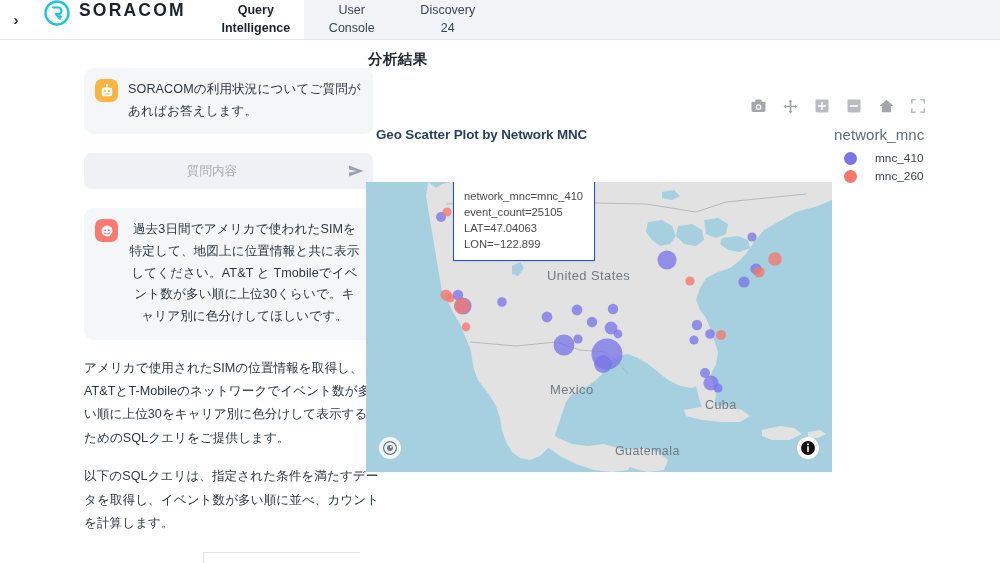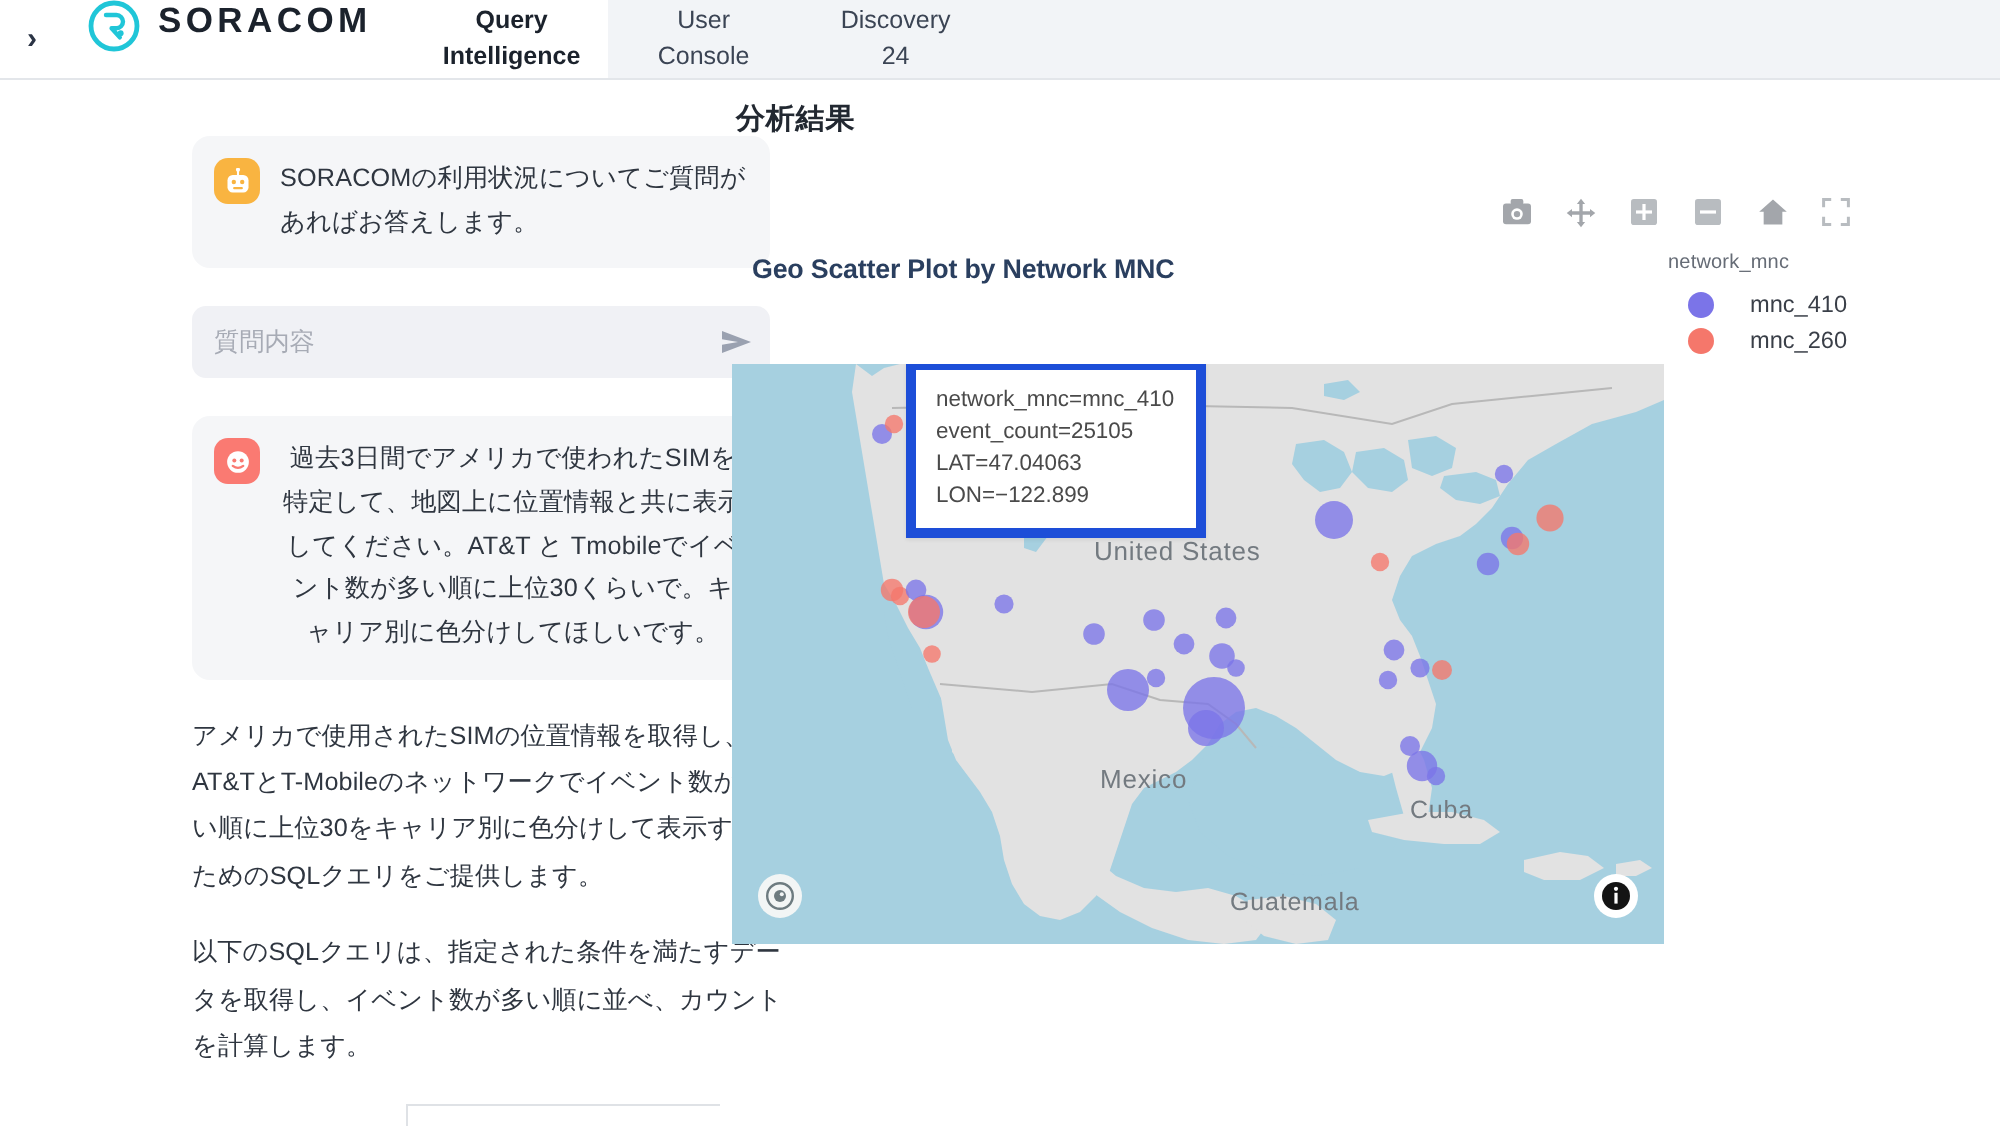--- a/index.html
+++ b/index.html
@@ -48,21 +48,21 @@
     color: #3b4454; text-align: center;
     cursor: pointer;
   }
   .tab.active { background: #ffffff; font-weight: bold; color: #1b222c; }
 
   
   .page { position: relative; width: 1000px; height: 523px; background: #ffffff; }
 
   
   .chat-panel {
-    position: absolute; left: 16px; top: 0;
+    position: absolute; left: 4px; top: 0;
     width: 360px; height: 523px;
     padding: 28px 10px 0 80px;
     background: #ffffff;
   }
   .msg-bubble {
     background: #f5f6f8; border-radius: 9px;
     padding: 11px 12px 12px 11px;
     display: flex; gap: 10px; align-items: flex-start;
     width: 289px;
   }
@@ -84,20 +84,21 @@
     position: relative;
     width: 289px; height: 36px;
     margin: 19px 0 0 0;
     background: #f0f1f5; border-radius: 7px;
     display: flex; align-items: center;
   }
   .input-wrap input {
     flex: 1; border: none; outline: none; background: transparent;
     font-size: 12.6px; color: #737373; padding: 0 10px 0 11px;
     font-family: inherit;
+    text-align: center;
   }
   .input-wrap input::placeholder { color: #a7abb5; }
   .send-btn {
     width: 34px; height: 34px;
     display: flex; align-items: center; justify-content: center;
     cursor: pointer;
   }
 
   .assistant-para {
     width: 296px;
@@ -146,41 +147,41 @@
     position: absolute; left: 6px; top: 142px;
     width: 466px; height: 290px;
     background: #a6d0e0;
     overflow: hidden;
   }
   .map-svg { position: absolute; left: 0; top: 0; }
 
   .tooltip {
     position: absolute; left: 87px; top: -2px;
     background: #ffffff;
-    border: 5px solid #1d4ed8;
+    border: 1px solid #1d4ed8;
     padding: 7px 11px 8px 10px;
     font-size: 11.2px; line-height: 1.43;
     color: #4a4a4a; white-space: nowrap;
     box-shadow: 0 1px 2px rgba(0,0,0,0.07);
   }
   .tooltip div { white-space: nowrap; }
 
   .map-badge {
     position: absolute;
     width: 22px; height: 22px; border-radius: 50%;
     background: #f2f5f5;
     display: flex; align-items: center; justify-content: center;
     cursor: pointer;
   }
   .map-badge.compass { left: 13px; bottom: 13px; }
   .map-badge.info { right: 13px; bottom: 13px; background: #ffffff; }
 
   .legend { position: absolute; left: 474px; top: 86px; }
   .legend-title {
-    font-size: 10px; color: #666c76; margin-bottom: 8px;
+    font-size: 15px; color: #666c76; margin-bottom: 8px;
     letter-spacing: 0.1px;
   }
   .legend-item {
     display: flex; align-items: center; gap: 18px;
     margin-bottom: 4px; cursor: pointer;
   }
   .legend-swatch {
     width: 13px; height: 13px; border-radius: 50%;
     margin-left: 10px;
   }

